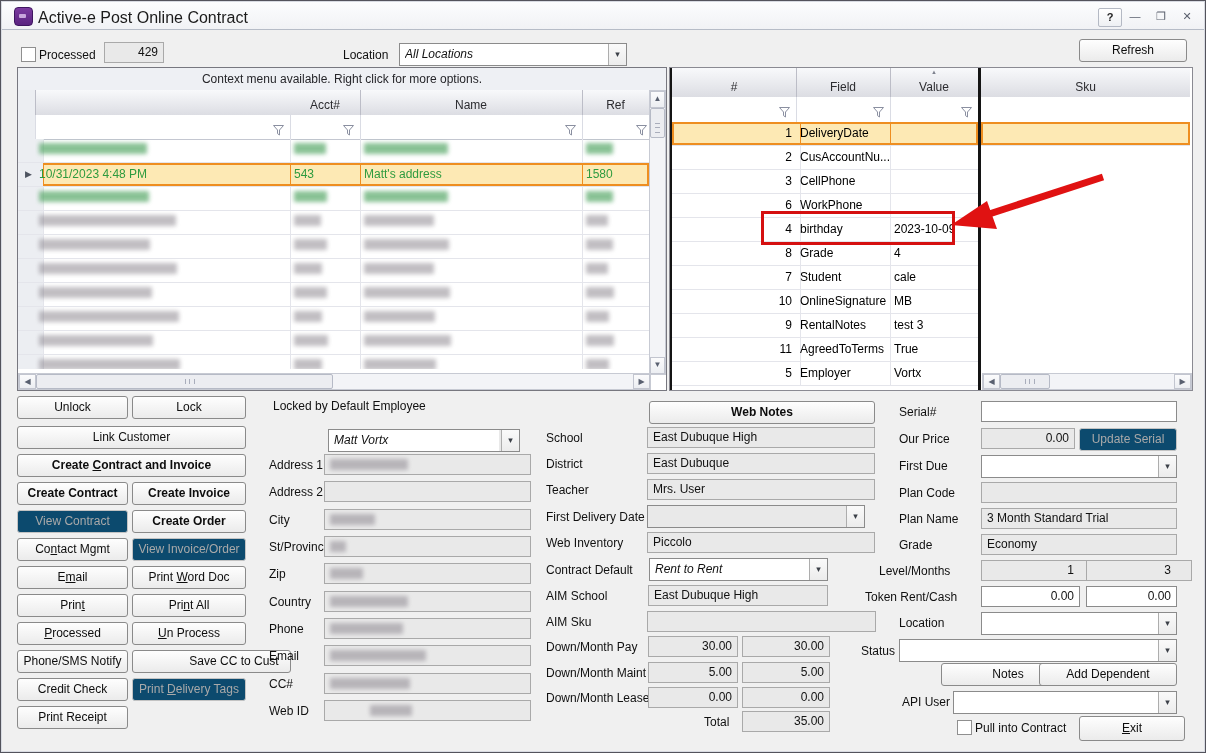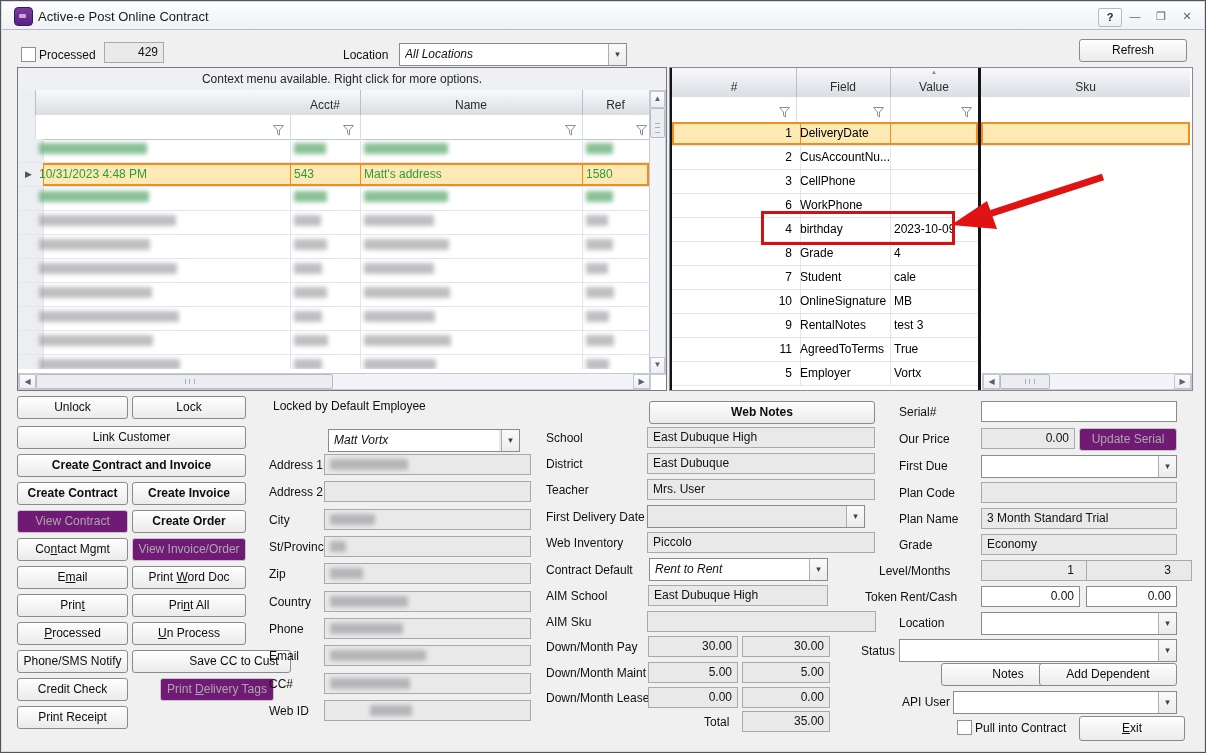--- a/index.html
+++ b/index.html
@@ -1,30 +1,30 @@
 <!DOCTYPE html>
 <html><head>
 <meta charset="utf-8">
 <style>
   html,body{margin:0;padding:0;}
   body{width:1206px;height:753px;background:#a9a9ad;font-family:"Liberation Sans",sans-serif;position:relative;overflow:hidden;}
   .abs{position:absolute;}
   .window{position:absolute;inset:0;background:#f0f0f0;border:1px solid #53535c;box-shadow:inset 0 0 0 1px #d8dbe2;}
   
   .titlebar{position:absolute;left:1px;top:1px;right:1px;height:27px;background:linear-gradient(#fcfdfe,#f1f2f5);border-bottom:1px solid #b6bcc7;}
-  .title-text{position:absolute;left:36px;top:7px;font-size:13px;color:#1b1b1b;}
+  .title-text{position:absolute;left:36px;top:7px;font-size:16px;color:#1b1b1b;}
   .app-icon{position:absolute;left:12px;top:5px;width:17px;height:17px;border-radius:4px;background:linear-gradient(#7b3aa0,#5a2380);border:1px solid #3e1560;}
   .app-icon::after{content:"";position:absolute;left:4px;top:6px;width:7px;height:4px;background:#c9a6dd;border-radius:1px;}
   .cap-btn{position:absolute;top:6px;width:22px;height:17px;font-size:11px;color:#5b616e;text-align:center;line-height:16px;}
   .cap-help{border:1px solid #b4b9c4;border-radius:2px;background:linear-gradient(#ffffff,#eef0f3);font-weight:bold;color:#222;}
   
   .lbl{position:absolute;font-size:12px;color:#101010;white-space:nowrap;}
   .btn{position:absolute;background:linear-gradient(#fefefe,#ebebeb);border:1px solid #8a8a8a;border-radius:3px;font-size:12px;color:#0d0d0d;text-align:center;line-height:20px;height:21px;cursor:default;}
   .btn.bold{font-weight:bold;}
-  .btn.disabled{color:#a9a9a9;border-color:#c3c3c3;background:#701a75;}
+  .btn.disabled{color:#a9a9a9;border-color:#c3c3c3;background:#0c4a6e;}
   .fld{position:absolute;height:19px;background:#e9e9e9;border:1px solid #a9a9a9;font-size:12px;line-height:19px;padding:0 5px;color:#111;white-space:nowrap;overflow:hidden;}
   .fld.white{background:#fff;border-color:#8b8b8b;}
   .fld.num{text-align:right;}
   .combo{position:absolute;height:21px;background:#fff;border:1px solid #8b8b8b;font-size:12px;line-height:21px;color:#111;}
   .combo.gray{background:#e9e9e9;}
   .combo .cval{position:absolute;left:5px;right:20px;top:0;bottom:0;overflow:hidden;white-space:nowrap;font-style:italic;}
   .combo .carw{position:absolute;right:0;top:0;bottom:0;width:17px;background:linear-gradient(#fafafa,#ececec);border-left:1px solid #adadad;color:#3c4048;font-size:9px;text-align:center;line-height:20px;}
   .chk{position:absolute;width:13px;height:13px;background:#fff;border:1px solid #8f8f8f;}
   .redact{display:inline-block;height:11px;margin-top:4px;border-radius:1px;filter:blur(2px);vertical-align:top;}
   .redact.gray{background:#8f8a92;opacity:.55;}
@@ -334,21 +334,21 @@
   <div class="btn disabled" style="left:131px;top:537px;width:112px;">View Invoice/Order</div>
   <div class="btn" style="left:16px;top:565px;width:109px;">E<u>m</u>ail</div>
   <div class="btn" style="left:131px;top:565px;width:112px;">Print <u>W</u>ord Doc</div>
   <div class="btn" style="left:16px;top:593px;width:109px;">Prin<u>t</u></div>
   <div class="btn" style="left:131px;top:593px;width:112px;">Pri<u>n</u>t All</div>
   <div class="btn" style="left:16px;top:621px;width:109px;"><u>P</u>rocessed</div>
   <div class="btn" style="left:131px;top:621px;width:112px;"><u>U</u>n Process</div>
   <div class="btn" style="left:16px;top:649px;width:109px;">Phone/SMS Notify</div>
   <div class="btn" style="left:131px;top:649px;width:112px;padding-left:45px;">Save CC to Cust</div>
   <div class="btn" style="left:16px;top:677px;width:109px;">Credit Check</div>
-  <div class="btn disabled" style="left:131px;top:677px;width:112px;margin-left:28px;">Print <u>D</u>elivery Tags</div>
+  <div class="btn disabled" style="left:131px;top:677px;width:112px;">Print <u>D</u>elivery Tags</div>
   <div class="btn" style="left:16px;top:705px;width:109px;">Print Receipt</div>
 
   <div class="combo" style="left:327px;top:428px;width:190px;background:#e9e9e9;">
     <div class="cval" style="background:#fff;left:0;padding-left:5px;">Matt Vortx</div>
     <div class="carw">▾</div>
   </div>
   <div class="lbl" style="left:268px;top:457px;">Address 1</div>
   <div class="fld" style="left:323px;top:453px;width:195px;"><span class="redact gray" style="width:78px;"></span></div>
   <div class="lbl" style="left:268px;top:484px;">Address 2</div>
   <div class="fld" style="left:323px;top:480px;width:195px;"></div>

